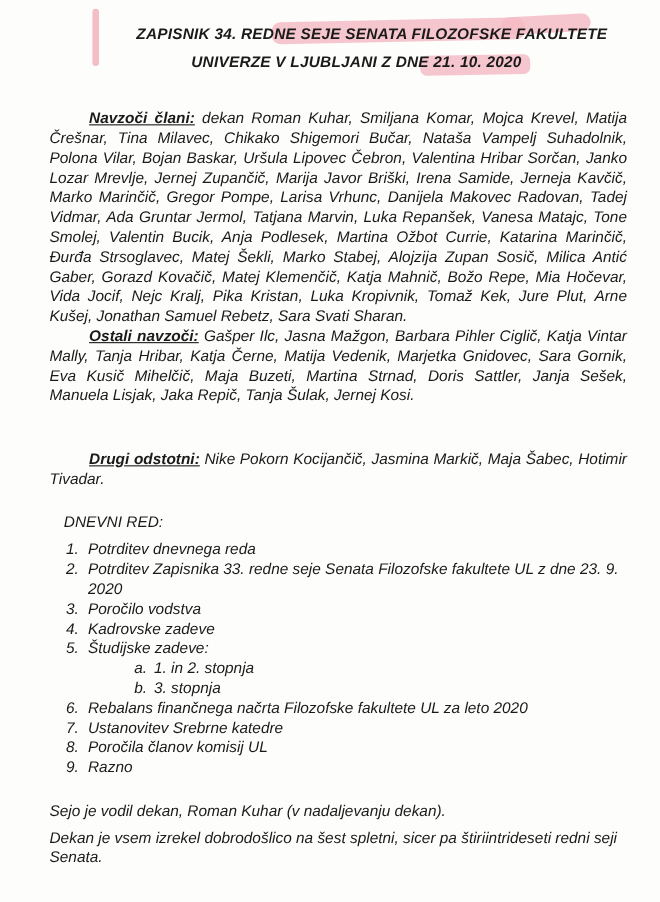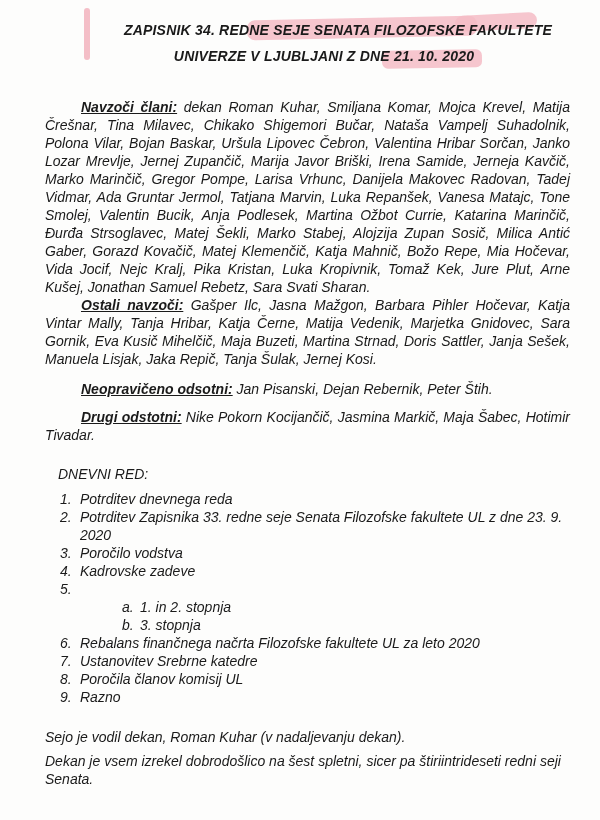--- a/index.html
+++ b/index.html
@@ -56,26 +56,23 @@
   <div class="hl-2"></div>
 
   <div class="title l1">ZAPISNIK 34. REDNE SEJE SENATA FILOZOFSKE FAKULTETE</div>
   <div class="title l2">UNIVERZE V LJUBLJANI Z DNE 21. 10. 2020</div>
 
   <div class="para" style="top:98px">
     <span class="label">Navzoči člani:</span><span> dekan Roman Kuhar, Smiljana Komar, Mojca Krevel, Matija Črešnar, Tina Milavec, Chikako Shigemori Bučar, Nataša Vampelj Suhadolnik, Polona Vilar, Bojan Baskar, Uršula Lipovec Čebron, Valentina Hribar Sorčan, Janko Lozar Mrevlje, Jernej Zupančič, Marija Javor Briški, Irena Samide, Jerneja Kavčič, Marko Marinčič, Gregor Pompe, Larisa Vrhunc, Danijela Makovec Radovan, Tadej Vidmar, Ada Gruntar Jermol, Tatjana Marvin, Luka Repanšek, Vanesa Matajc, Tone Smolej, Valentin Bucik, Anja Podlesek, Martina Ožbot Currie, Katarina Marinčič, Đurđa Strsoglavec, Matej Šekli, Marko Stabej, Alojzija Zupan Sosič, Milica Antić Gaber, Gorazd Kovačič, Matej Klemenčič, Katja Mahnič, Božo Repe, Mia Hočevar, Vida Jocif, Nejc Kralj, Pika Kristan, Luka Kropivnik, Tomaž Kek, Jure Plut, Arne Kušej, Jonathan Samuel Rebetz, Sara Svati Sharan.</span>
   </div>
 
   <div class="para" style="top:296px">
-    <span class="label">Ostali navzoči:</span><span> Gašper Ilc, Jasna Mažgon, Barbara Pihler Hočevar, Katja Vintar Mally, Tanja Hribar, Katja Černe, Matija Vedenik, Marjetka Gnidovec, Sara Gornik, Eva Kusič Mihelčič, Maja Buzeti, Martina Strnad, Doris Sattler, Janja Sešek, Manuela Lisjak, Jaka Repič, Tanja Šulak, Jernej Kosi.</span>
+    <span class="label">Ostali navzoči:</span><span> Gašper Ilc, Jasna Mažgon, Barbara Pihler Ciglič, Katja Vintar Mally, Tanja Hribar, Katja Černe, Matija Vedenik, Marjetka Gnidovec, Sara Gornik, Eva Kusič Mihelčič, Maja Buzeti, Martina Strnad, Doris Sattler, Janja Sešek, Manuela Lisjak, Jaka Repič, Tanja Šulak, Jernej Kosi.</span>
   </div>
 
-  <div class="para" style="top:380px">
-    <span class="label">Neopravičeno odsotni:</span><span> Jan Pisanski, Dejan Rebernik, Peter Štih.</span>
-  </div>
 
   <div class="para" style="top:408px">
     <span class="label">Drugi odstotni:</span><span> Nike Pokorn Kocijančič, Jasmina Markič, Maja Šabec, Hotimir Tivadar.</span>
   </div>
 
   <div class="agenda-title">DNEVNI RED:</div>
 
   <div class="agenda">
     <div class="item">
         <span class="num">1.</span>
@@ -88,20 +85,21 @@
     <div class="item">
         <span class="num">3.</span>
         <span>Poročilo vodstva</span>
       </div>
     <div class="item">
         <span class="num">4.</span>
         <span>Kadrovske zadeve</span>
       </div>
     <div class="item">
         <span class="num">5.</span>
+        <span>Študijske zadeve:</span>
       </div>
     <div class="sub">
         <span class="num">a.</span>
         <span>1. in 2. stopnja</span>
       </div>
     <div class="sub">
         <span class="num">b.</span>
         <span>3. stopnja</span>
       </div>
     <div class="item">

